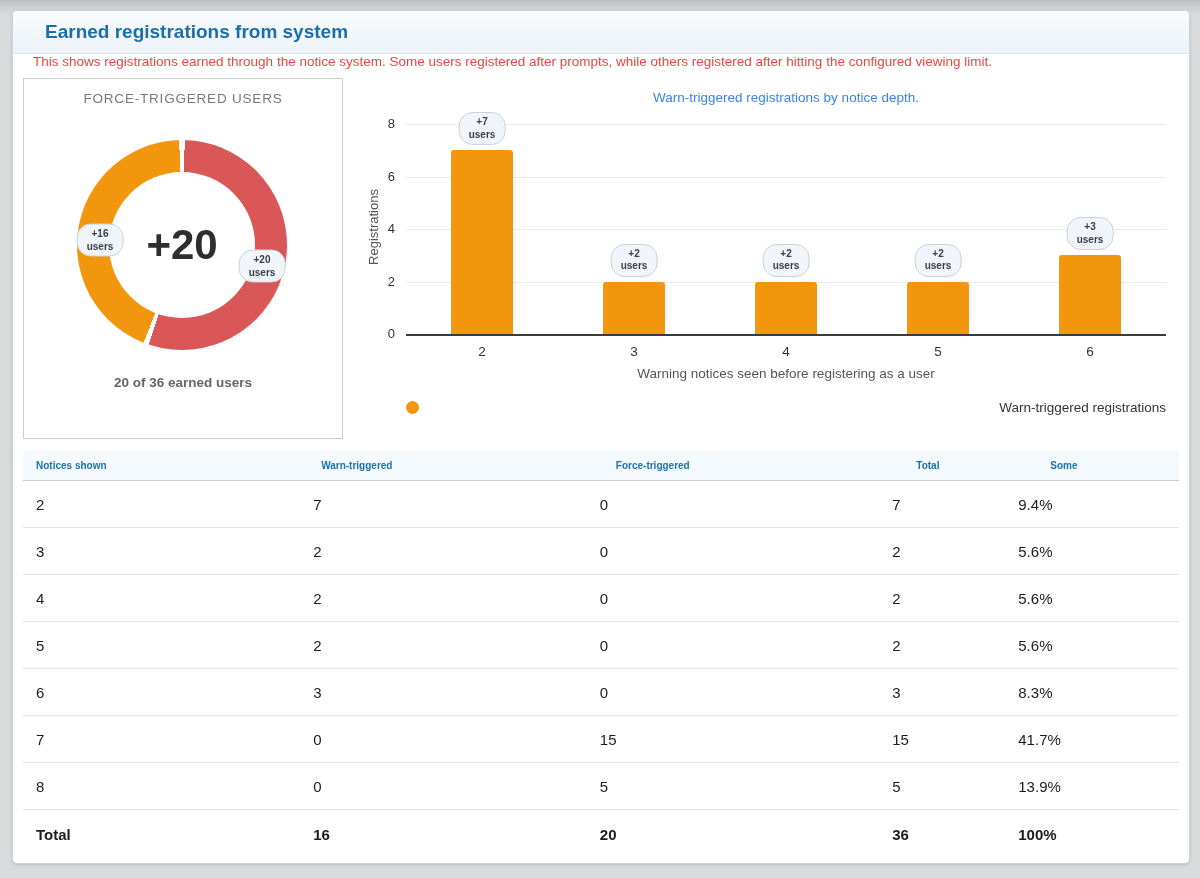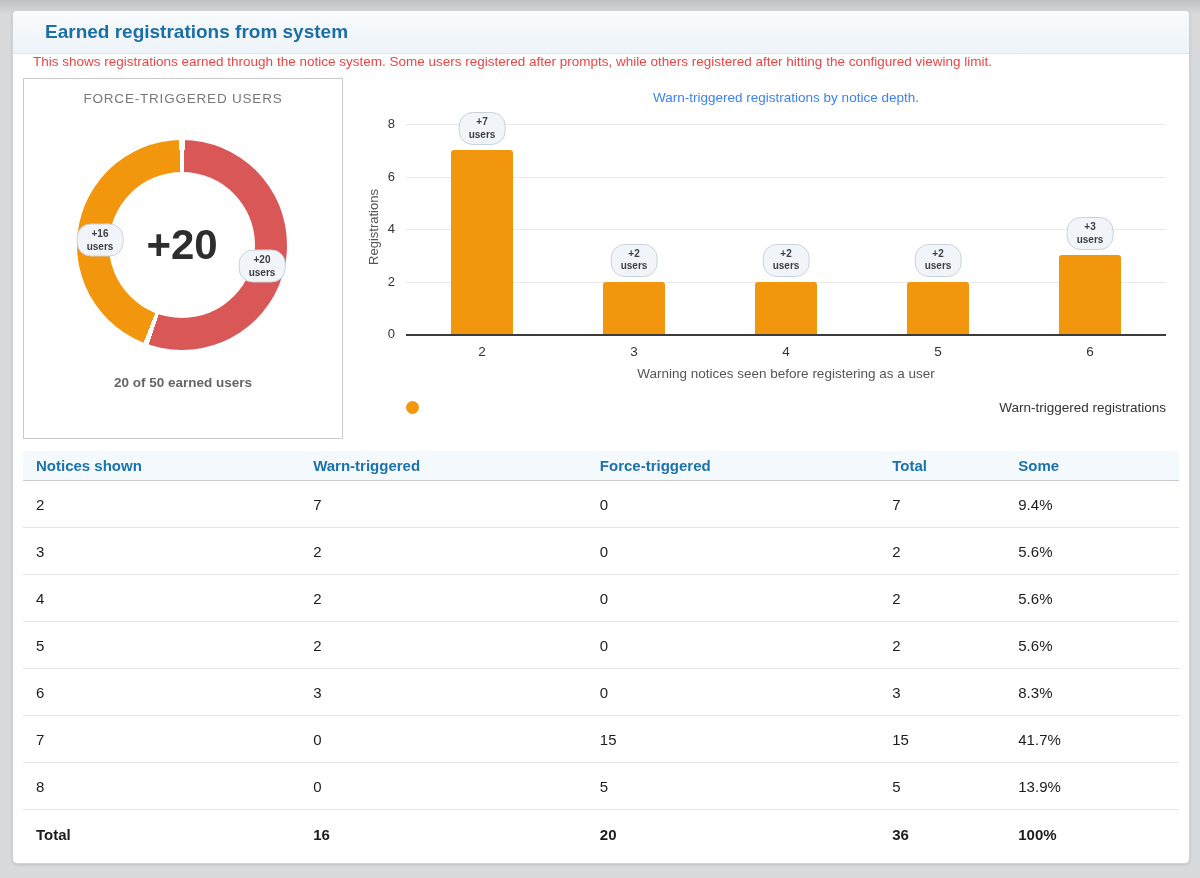--- a/index.html
+++ b/index.html
@@ -37,21 +37,21 @@
   .bar-bubble{transform:translate(-50%,-100%);}
   .xtick{position:absolute;transform:translateX(-50%);color:#333;font-size:13.5px;}
   .bc-xlabel{position:absolute;top:284px;left:45px;width:760px;text-align:center;color:#555;font-size:13.5px;}
   .bc-legend{position:absolute;top:318px;left:45px;width:760px;display:flex;align-items:center;
     justify-content:space-between;gap:8px;font-size:13.5px;color:#333;}
   .legend-dot{width:13px;height:13px;border-radius:50%;background:#f2970d;display:inline-block;}
   
   .tbl{margin:7px 10px 0;}
   .t-head,.t-row{display:grid;grid-template-columns:25.1% 24.8% 25.3% 10.9% auto;align-items:center;}
   .t-head{height:29px;background:#f3f9fd;border-bottom:1px solid #c8ccd0;color:#1c72ad;
-    font-weight:bold;font-size:15px;}
+    font-weight:bold;font-size:10px;gap:8px;}
   .t-row{height:46px;font-size:15px;color:#1c1c1c;border-bottom:1px solid #e5e5e5;}
   .t-row.total{height:48px;font-weight:bold;border-bottom:none;}
   .t-head > div:first-child,.t-row > div:first-child{padding-left:13px;}
 </style>
 </head>
 <body>
 
 <div class="card">
   <div class="card-header">
     <h1>Earned registrations from system</h1>
@@ -70,21 +70,21 @@
       <div id="donut-bubbles">
           <div class="bubble" style="left: 238px; top: 187px;">
             <div>+20</div>
             <div>users</div>
           </div>
           <div class="bubble" style="left: 76px; top: 161px;">
             <div>+16</div>
             <div>users</div>
           </div>
         </div>
-      <div class="donut-caption">20 of 50 earned users</div>
+      <div class="donut-caption">20 of 36 earned users</div>
     </div>
 
     <div class="bar-chart" id="bar-chart">
       <div class="bc-title">Warn-triggered registrations by notice depth.</div>
       <div class="bc-ylabel">Registrations</div>
       <div id="bc-plot">
           <div class="ytick" style="top: 244px;">0</div>
           <div class="gridline" style="top: 199.5px;"></div>
           <div class="ytick" style="top: 191.5px;">2</div>
           <div class="gridline" style="top: 147px;"></div>

